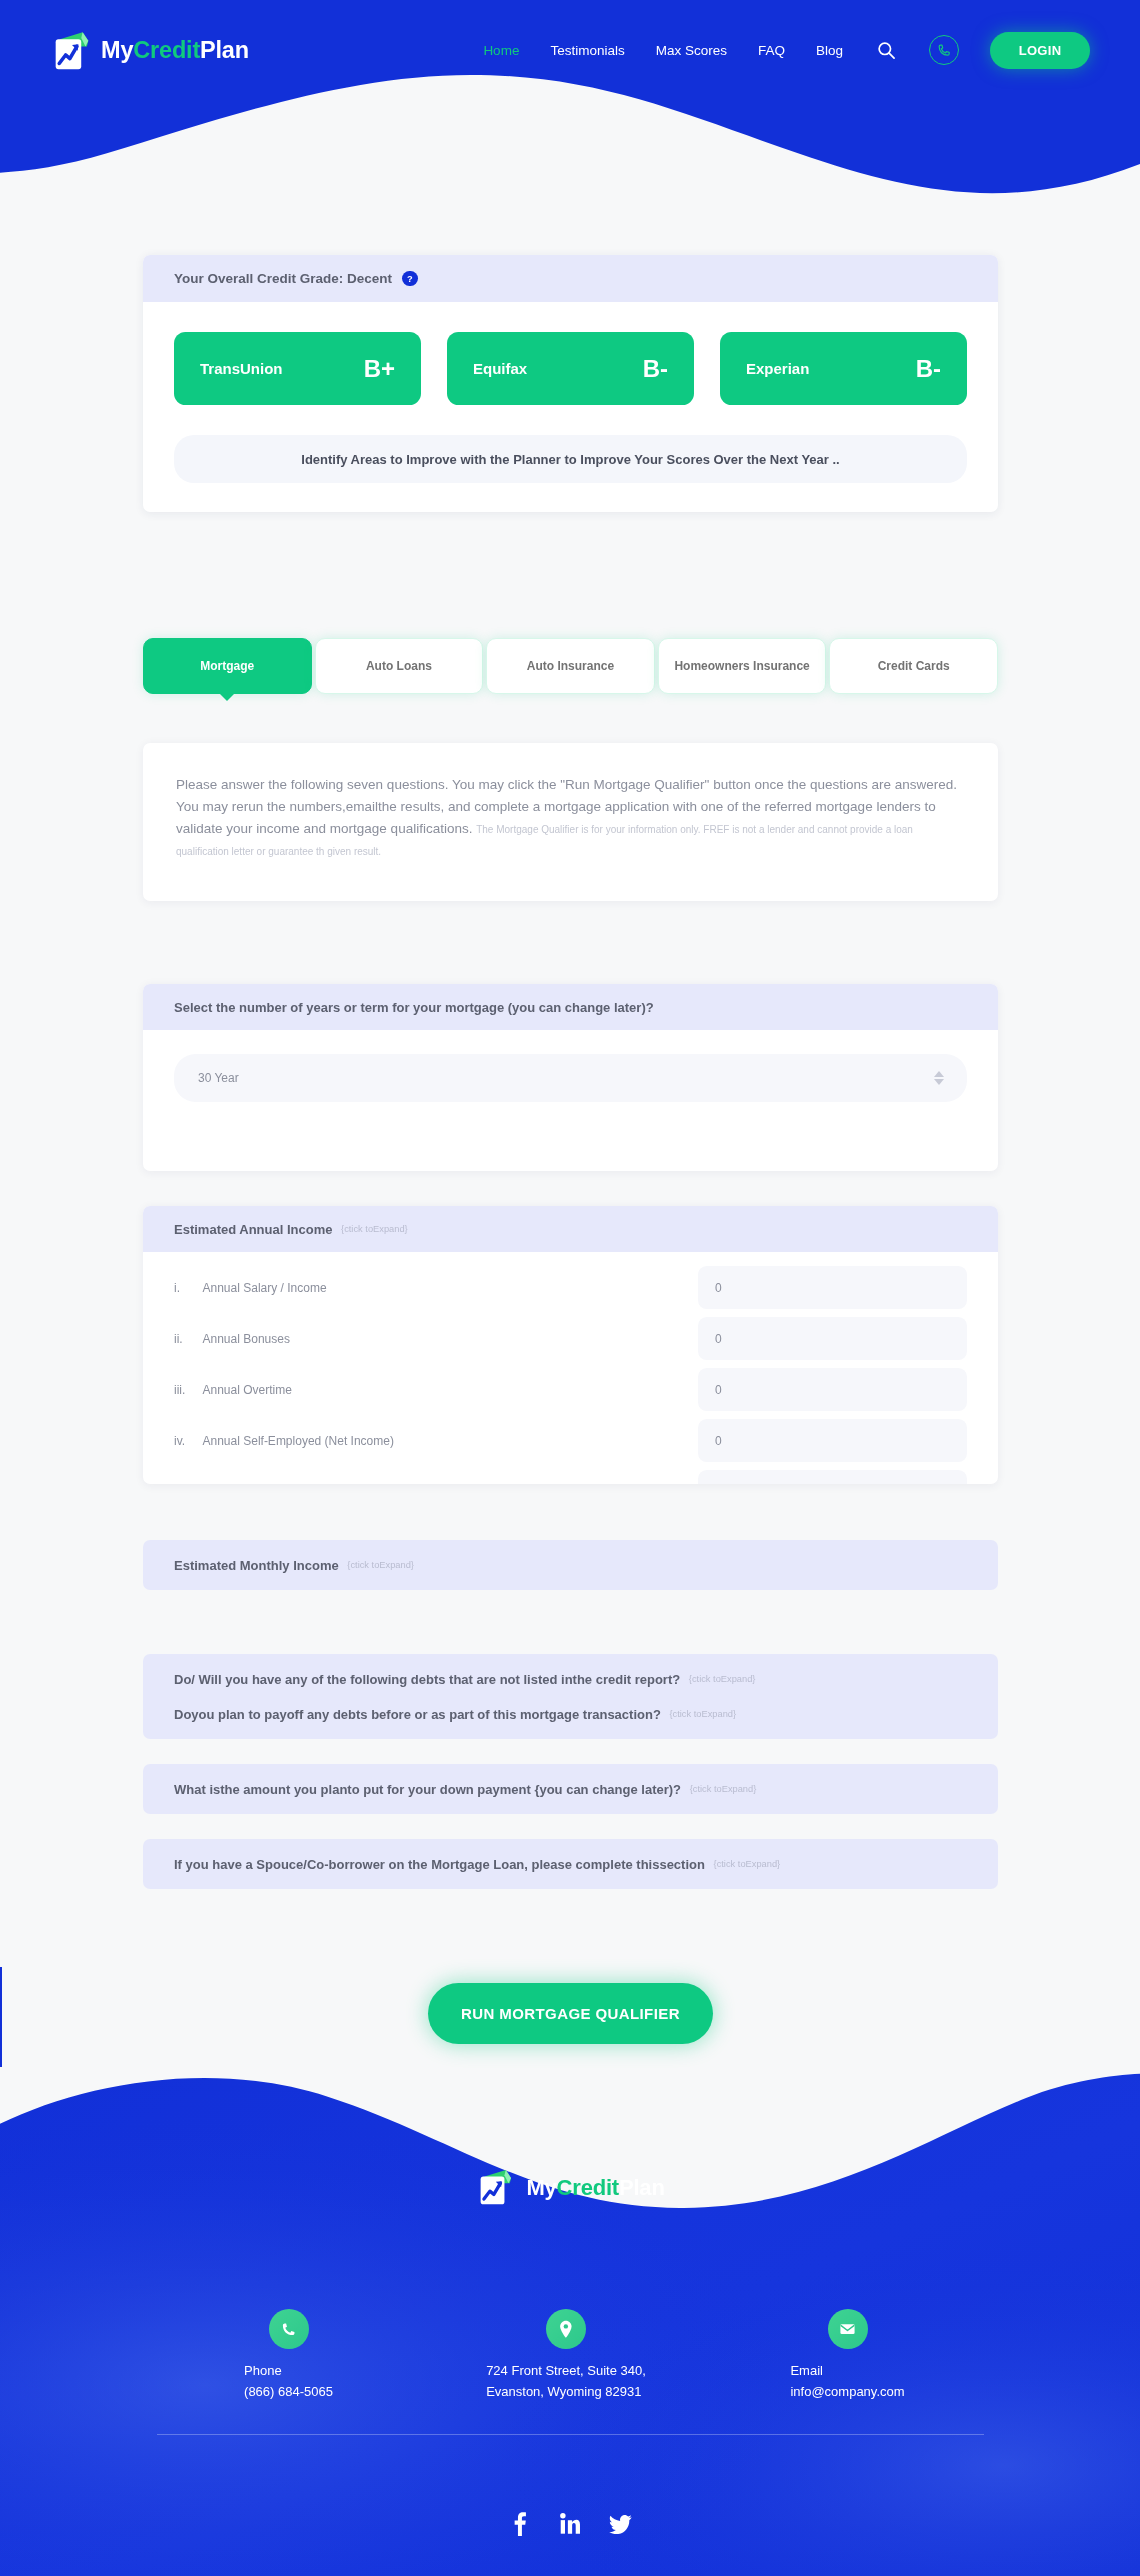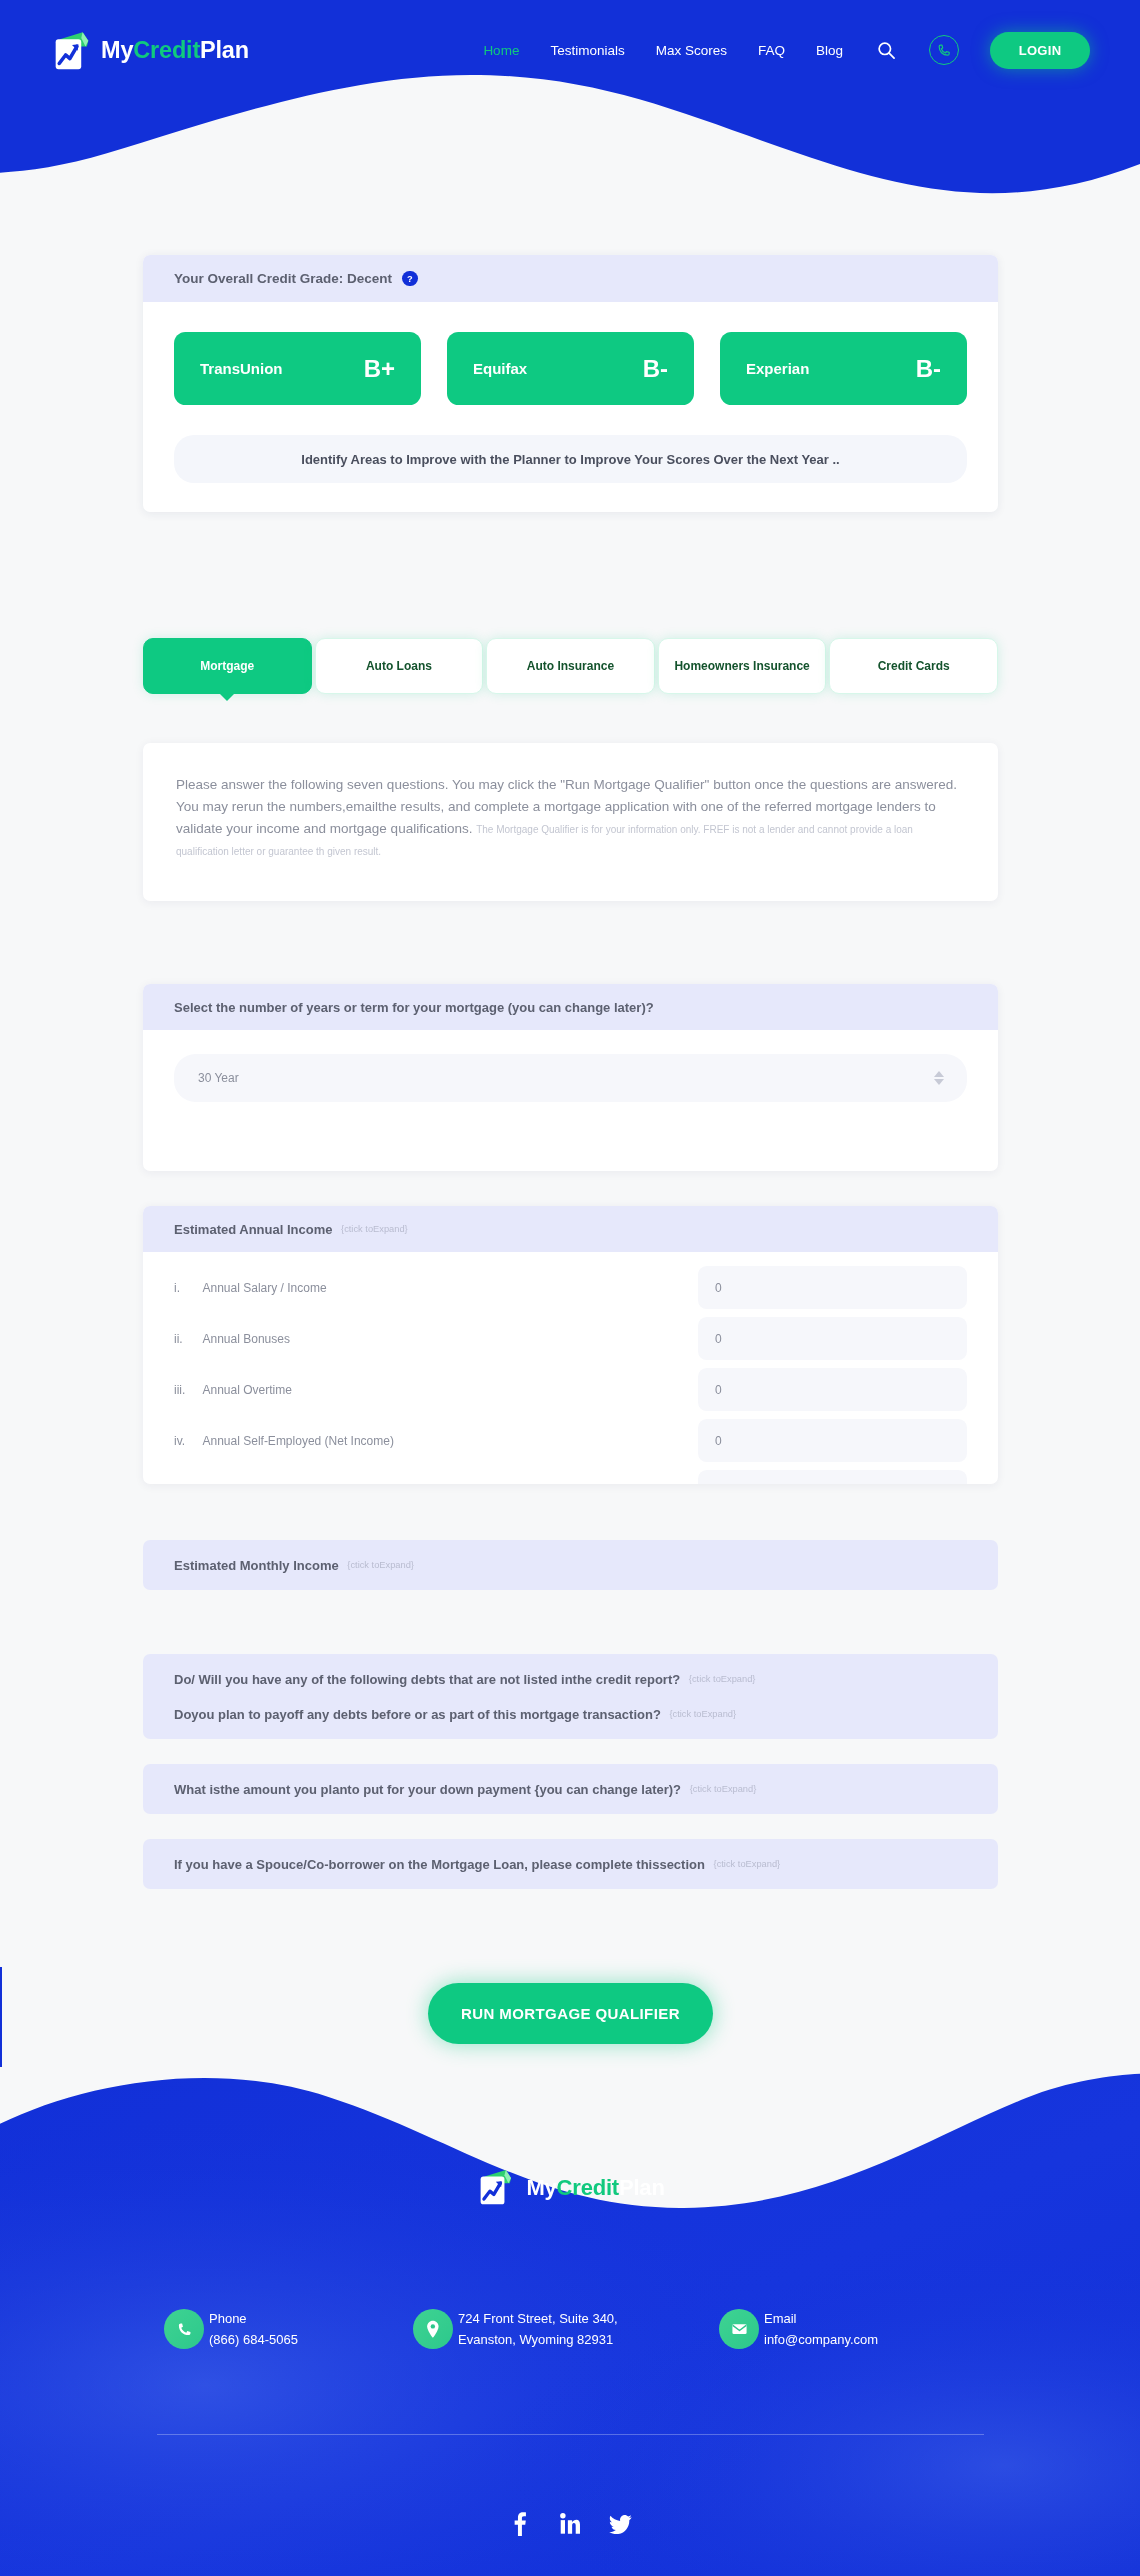--- a/index.html
+++ b/index.html
@@ -86,21 +86,21 @@
   }
 
   
   .tabs {
     position: absolute; top: 638px; left: 143px; width: 855px;
     display: flex; gap: 3px;
   }
   .tab {
     flex: 1; height: 56px; background: #ffffff; border: 0.7px solid #d7f7ea;
     border-radius: 10px; display: flex; align-items: center; justify-content: center;
-    text-align: center; color: #14532d; font-size: 12px; font-weight: 700;
+    text-align: center; color: #737373; font-size: 12px; font-weight: 700;
     box-shadow: 0 0 11.4px rgba(14,201,130,.16); cursor: pointer; position: relative;
     line-height: 1.2; padding: 0 5.7px;
   }
   .tab.active { background: #0ec982; color: #ffffff; border-color: #0ec982; }
   .tab.active::after {
     content: ""; position: absolute; bottom: -7.8px; left: 50%;
     transform: translateX(-50%);
     border-left: 9.3px solid transparent; border-right: 9.3px solid transparent;
     border-top: 9.3px solid #0ec982;
   }
@@ -190,21 +190,21 @@
   }
   .footer-logo {
     position: absolute; top: 135px; left: 50%; transform: translateX(-50%);
     display: flex; align-items: center; gap: 7.1px;
   }
   .footer-logo .logo-text { font-size: 22px; }
   .contacts {
     position: absolute; top: 278px; left: 164px; width: 813px;
     display: flex; gap: 0;
   }
-  .contact { display: flex; align-items: flex-start; gap: 5px; }
+  .contact { display: flex; align-items: center; gap: 12px; flex-direction: column; }
   .contact:nth-child(1) { width: 249px; }
   .contact:nth-child(2) { width: 306px; }
   .contact:nth-child(3) { width: 257px; }
   .contact-circle {
     width: 40px; height: 40px; border-radius: 50%; flex: none;
     background: linear-gradient(135deg, #3fd392 0%, #2cc88c 100%);
     display: flex; align-items: center; justify-content: center;
   }
   .contact-text { color: #fff; font-size: 13px; line-height: 1.6; }
   .divider {

